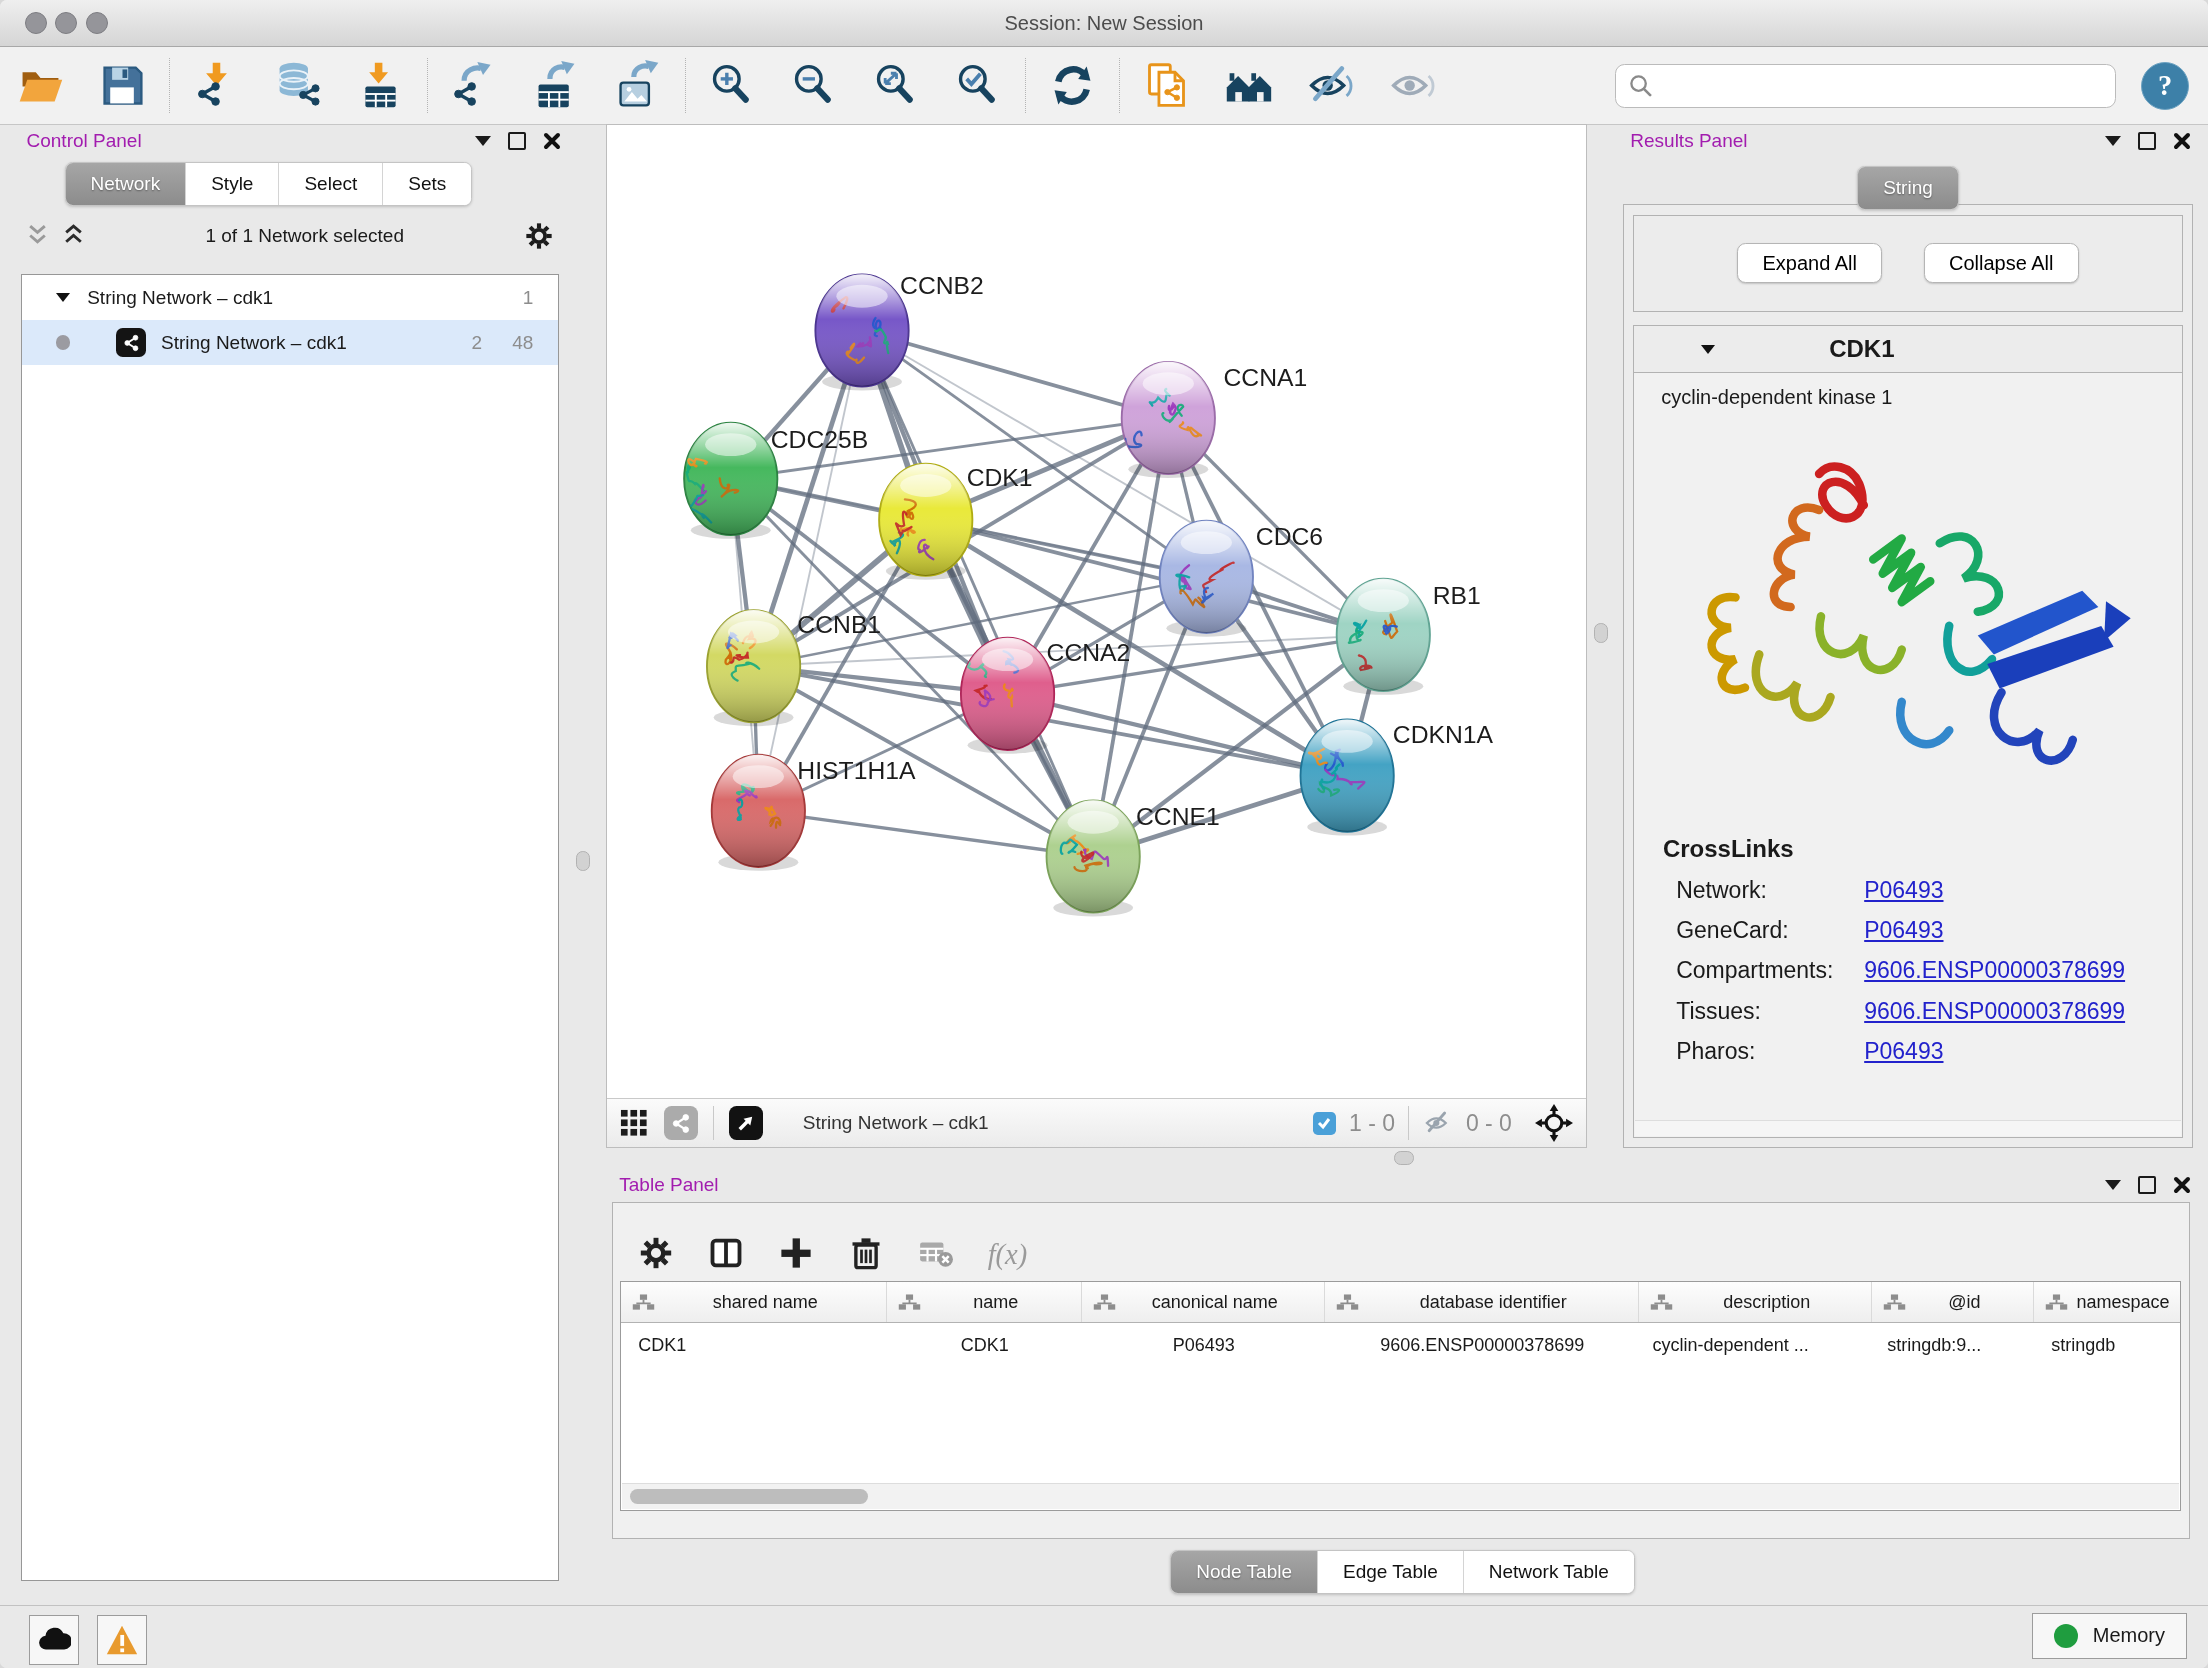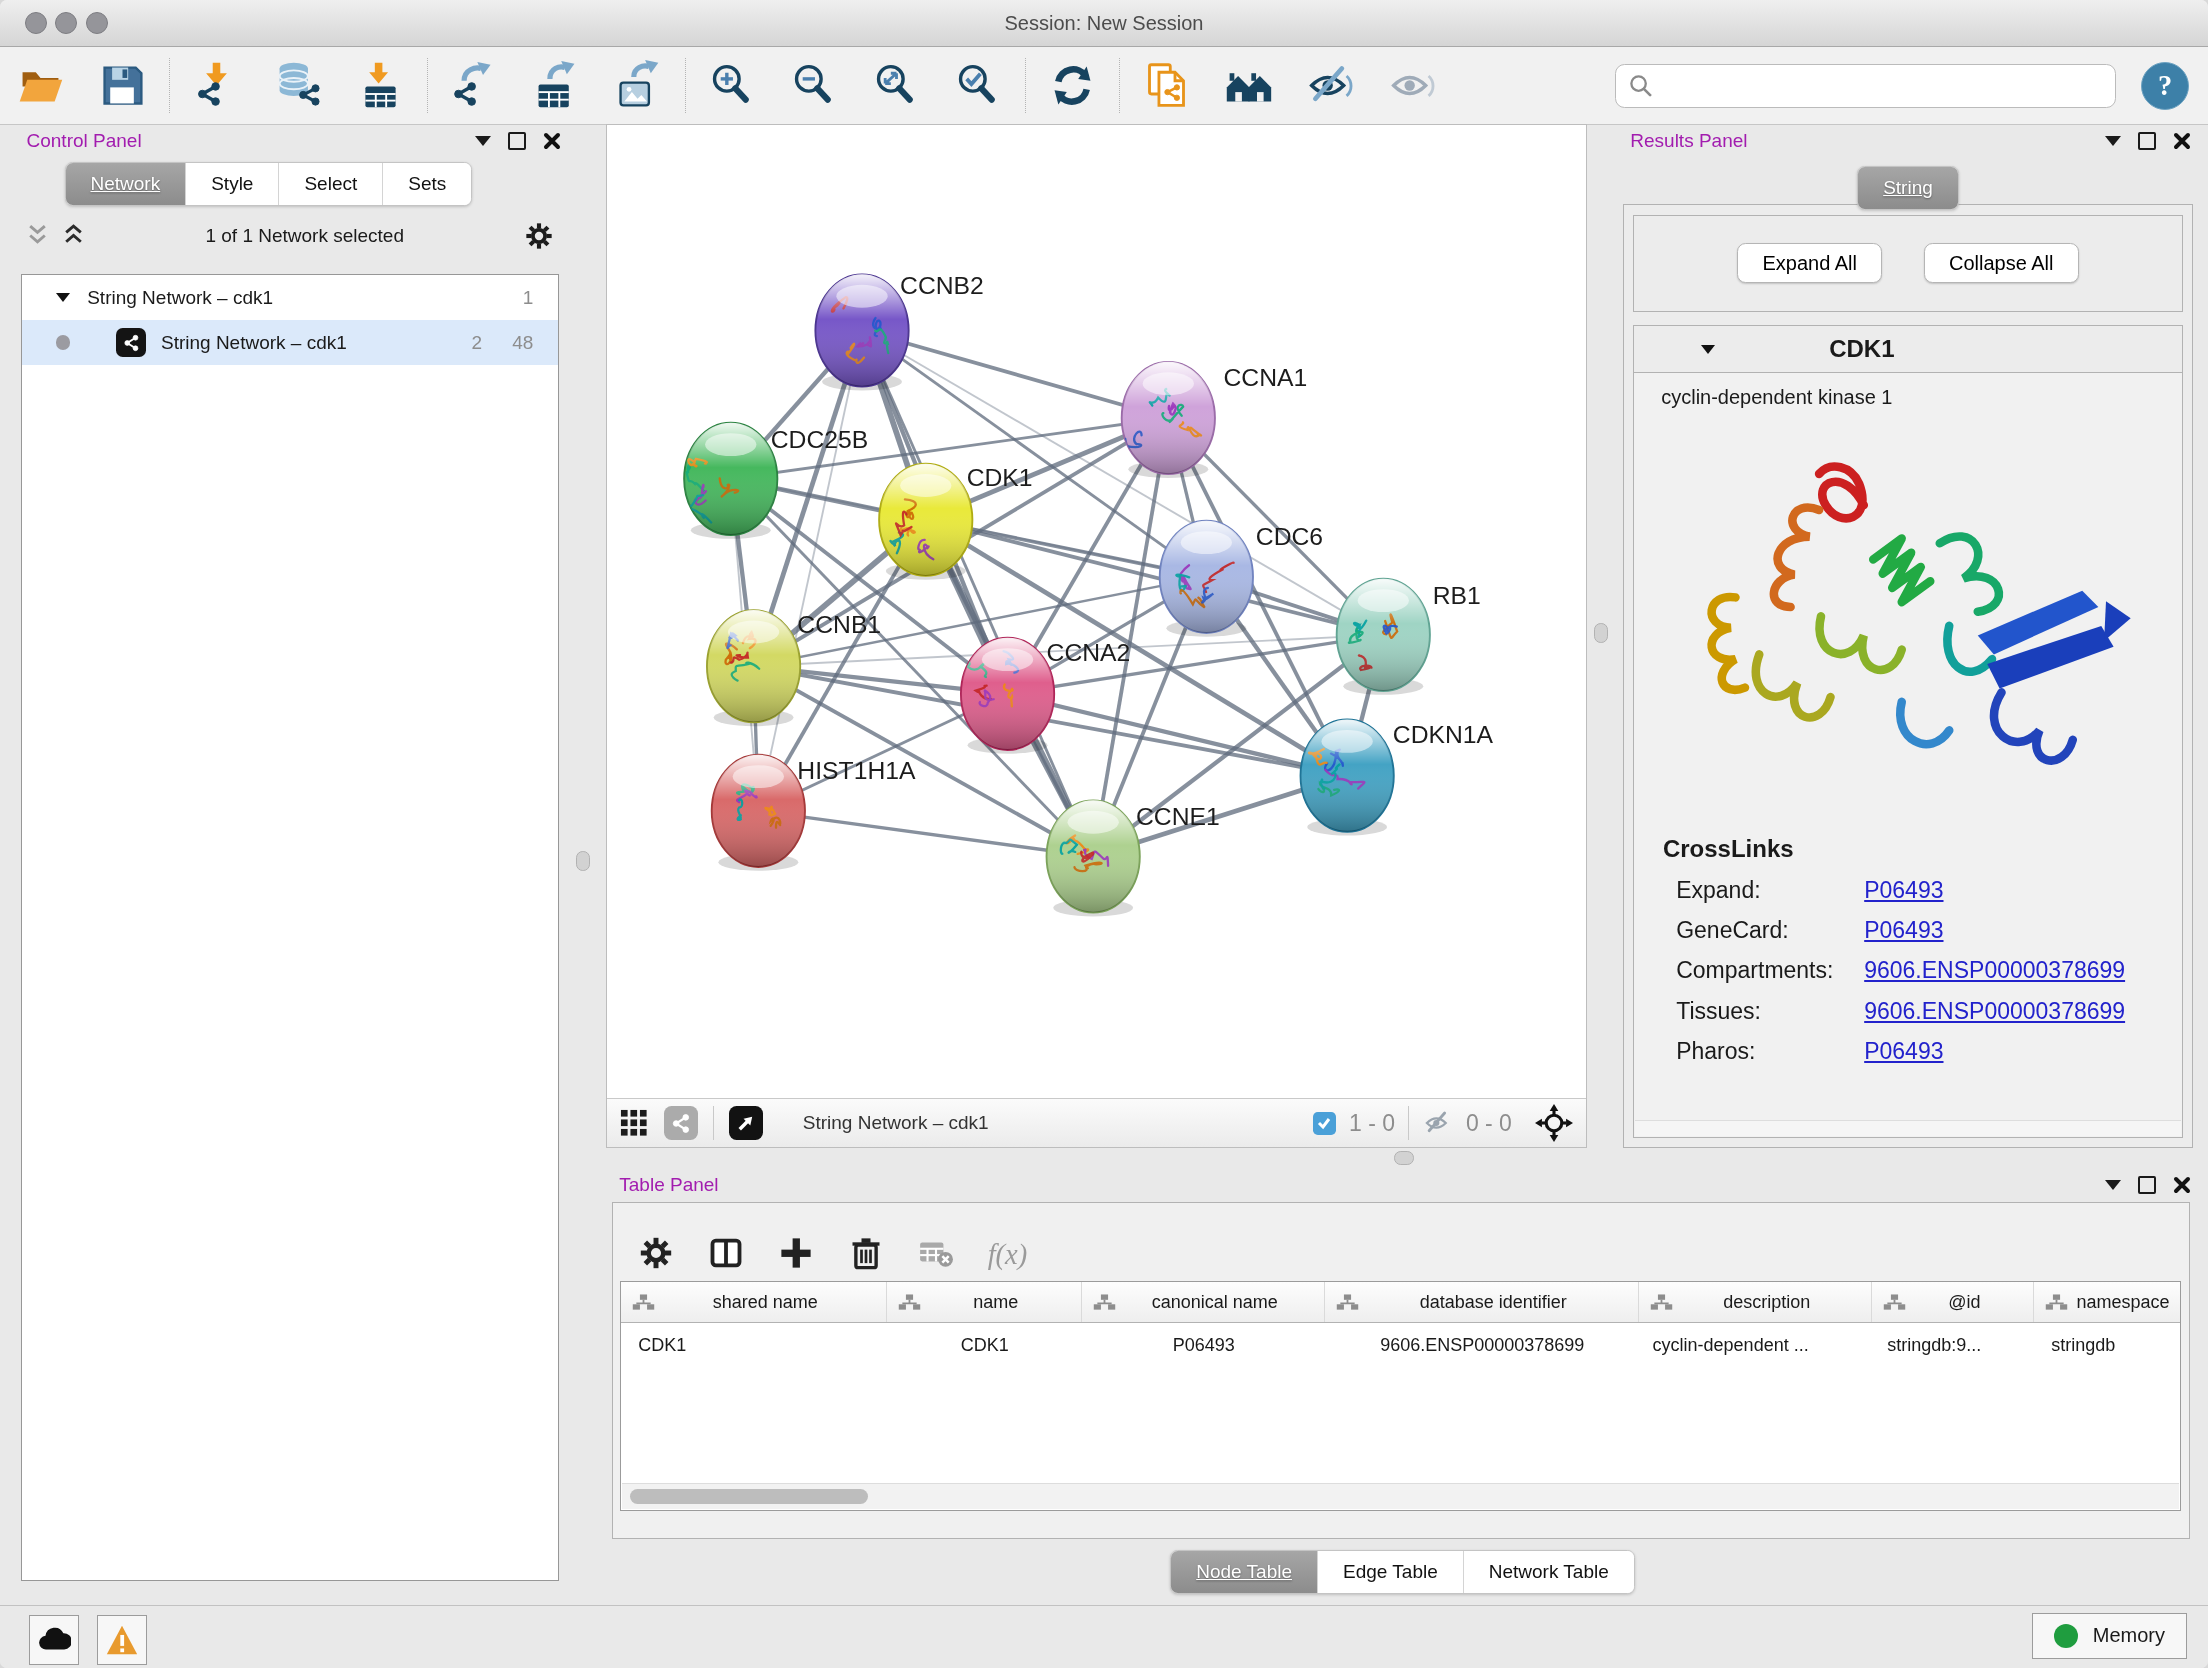--- a/index.html
+++ b/index.html
@@ -31,21 +31,21 @@
   .wicons{display:flex;align-items:center;gap:17px;margin-left:auto;margin-right:7.6px;}
   .tri{width:0;height:0;border-left:8.6px solid transparent;border-right:8.6px solid transparent;
     border-top:10.5px solid #1a1a1a;}
   .sqico{width:14.3px;height:14.3px;border:2.4px solid #1a1a1a;border-radius:1.9px;}
   .seg{display:flex;border-radius:7.6px;overflow:hidden;border:1px solid #c4c4c4;background:#fff;
     box-shadow:0 1px 2.9px rgba(0,0,0,.18);}
   .tab{height:42px;padding:0 25px;display:flex;align-items:center;font-size:19px;color:#111;
     background:#fff;border-right:1px solid #d4d4d4;}
   .tab:last-child{border-right:none;}
   .tab.active{background:linear-gradient(#a6a6a6,#8c8c8c);color:#fff;
-    text-shadow:0 1px 1.9px rgba(0,0,0,.4);text-decoration:underline;}
+    text-shadow:0 1px 1.9px rgba(0,0,0,.4);}
   
   .control-panel{position:absolute;left:9.5px;top:124px;width:559px;height:1463px;}
   .cp-tabs{margin:3.8px 0 0 55px;display:inline-flex;}
   .cp-status{display:flex;align-items:center;margin-top:15px;padding:0 15px;font-size:19px;}
   .cp-status .mid{flex:1;text-align:center;}
   .tree{position:absolute;left:11.4px;right:9.5px;top:150px;bottom:5.7px;background:#fff;
     border:1px solid #979797;}
   .trow{display:flex;align-items:center;height:45px;font-size:19px;padding:0 13.3px;}
   .trow .cnt{margin-left:auto;color:#8d8d8d;display:flex;gap:30px;padding-right:11.4px;}
   .trow.selected{background:#dbe9fa;}
@@ -760,21 +760,21 @@
             <g>
               <path d="M335 232 L445 185 L462 202 L352 252 Z" fill="#2255cc"></path>
               <path d="M345 262 L465 222 L478 244 L358 288 Z" fill="#1a3fbb"></path>
               <path d="M470 196 L496 214 L468 238 Z" fill="#1a3fbb"></path>
             </g>
           </svg>
         </div>
         <div class="rp-cross">
           <div class="hd">CrossLinks</div>
           <div class="crow">
-              <span class="lab">Expand:</span>
+              <span class="lab">Network:</span>
             <a href="#" style="color:#2222cc">P06493</a>
             </div>
           <div class="crow">
               <span class="lab">GeneCard:</span>
             <a href="#" style="color:#2222cc">P06493</a>
             </div>
           <div class="crow">
               <span class="lab">Compartments:</span>
             <a href="#" style="color:#2222cc">9606.ENSP00000378699</a>
             </div>

